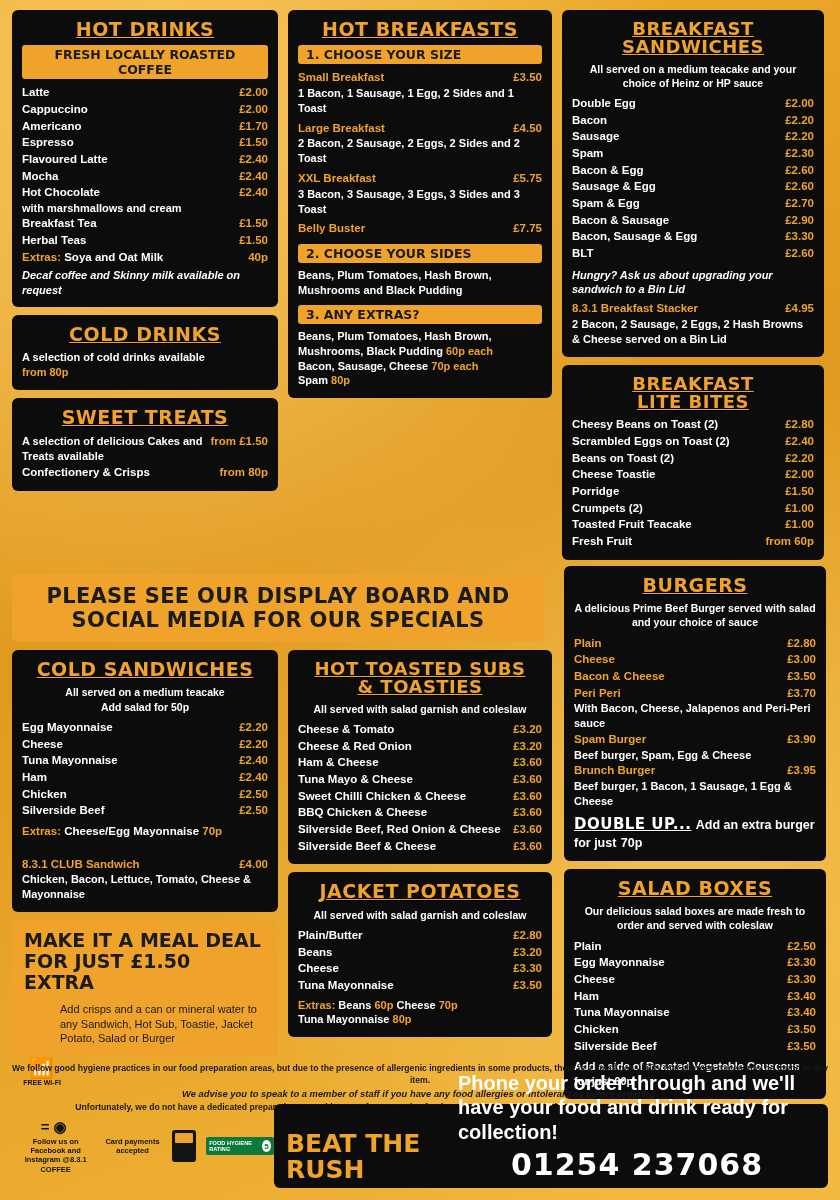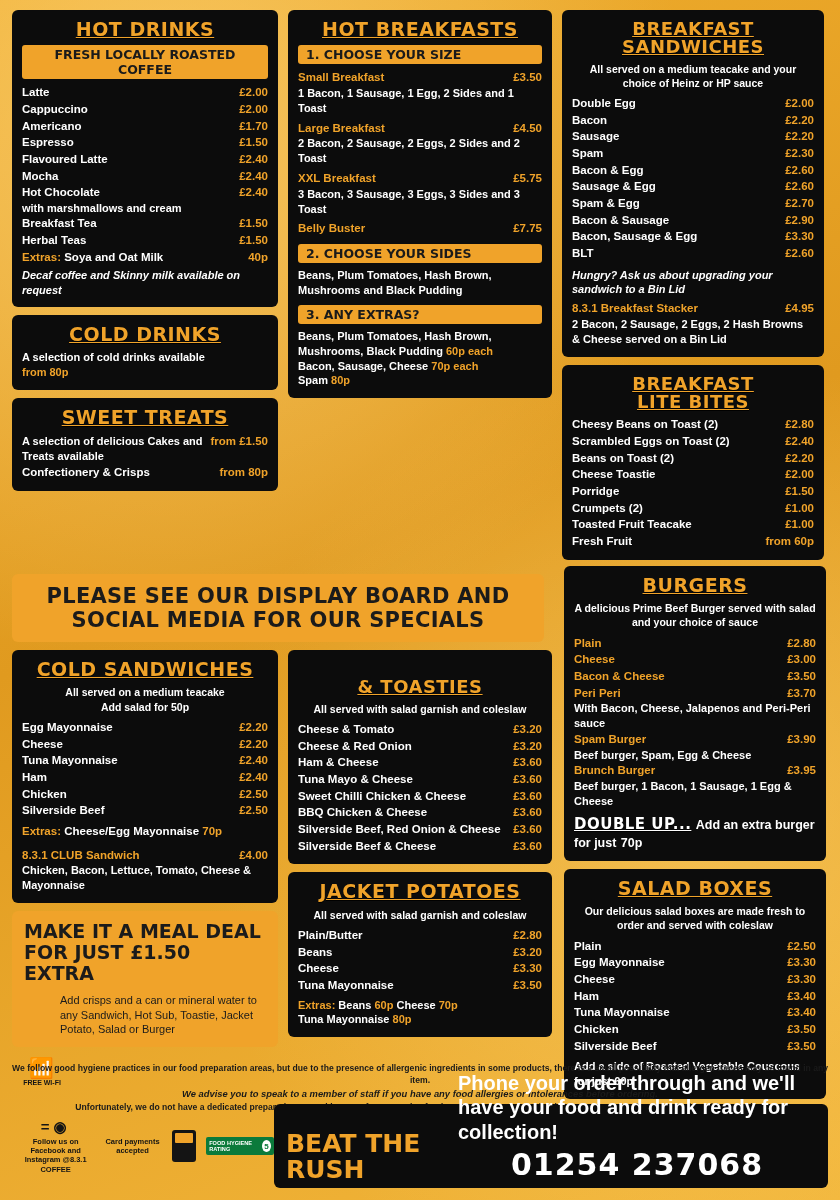--- a/index.html
+++ b/index.html
@@ -346,37 +346,37 @@
                 <span class="nm">Silverside Beef</span>
                 <span class="pr">£2.50</span>
               </div>
             <div class="row" style="margin-top:4px">
               <span class="nm">
                 <span class="amber">Extras:</span>
                 <span>Cheese/Egg Mayonnaise</span>
                 <span class="amber">70p</span>
               </span>
             </div>
-            <div class="row" style="margin-top:7px">
+            <div class="row" style="margin-top:16px">
               <span class="nm amber">8.3.1 CLUB Sandwich</span>
               <span class="pr">£4.00</span>
             </div>
             <div class="desc">Chicken, Bacon, Lettuce, Tomato, Cheese &amp; Mayonnaise</div>
           </div>
 
           <div class="meal">
             <div class="mt">MAKE IT A MEAL DEAL FOR JUST £1.50 EXTRA</div>
             <div class="mb">Add crisps and a can or mineral water to any Sandwich, Hot Sub, Toastie, Jacket Potato, Salad or Burger</div>
           </div>
         </div>
 
         <div class="col c2">
           <div class="panel">
             <div class="ttl t2">
-              <br>
+              <span>HOT TOASTED SUBS</span><br>
               <span>&amp; TOASTIES</span>
             </div>
             <div class="tiny center" style="margin-bottom:5px">All served with salad garnish and coleslaw</div>
             <div class="row">
                 <span class="nm">Cheese &amp; Tomato</span>
                 <span class="pr">£3.20</span>
               </div>
             <div class="row">
                 <span class="nm">Cheese &amp; Red Onion</span>
                 <span class="pr">£3.20</span>

